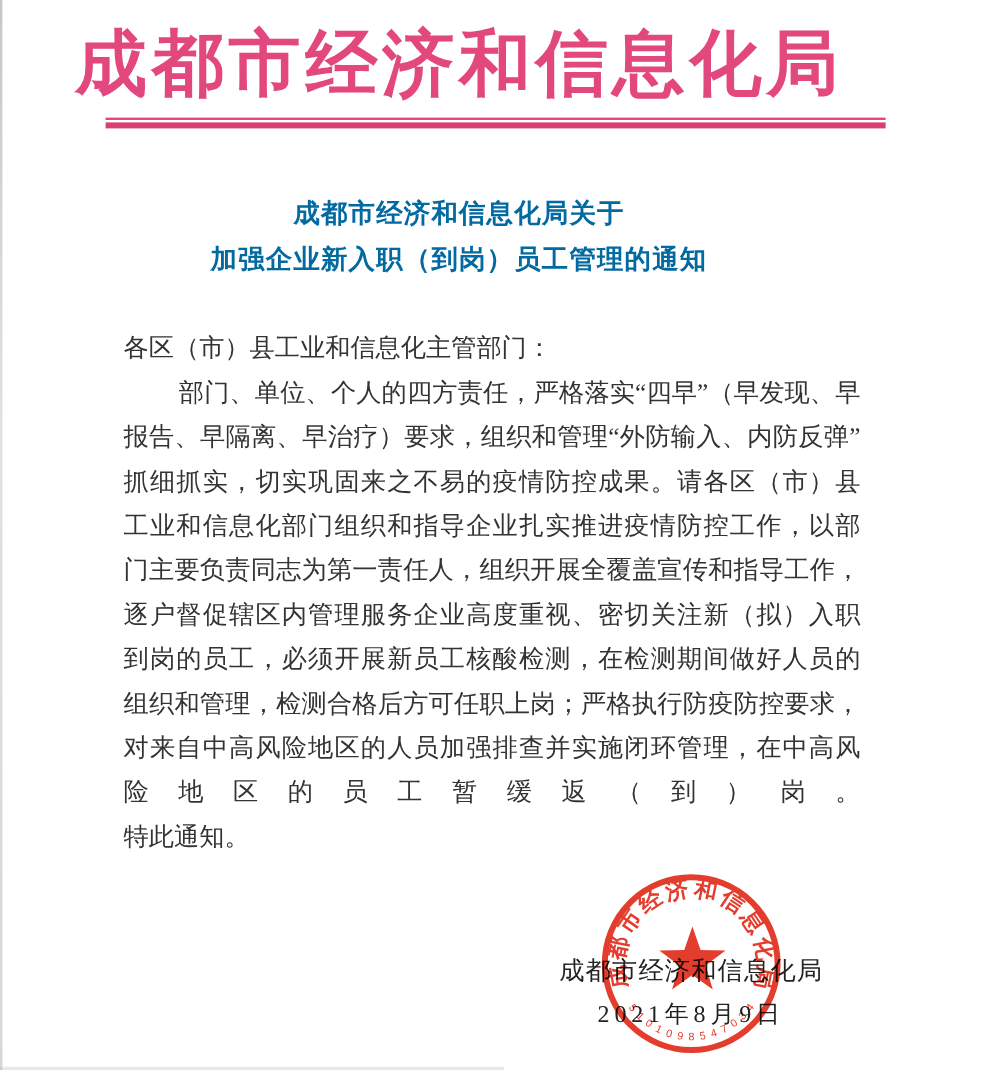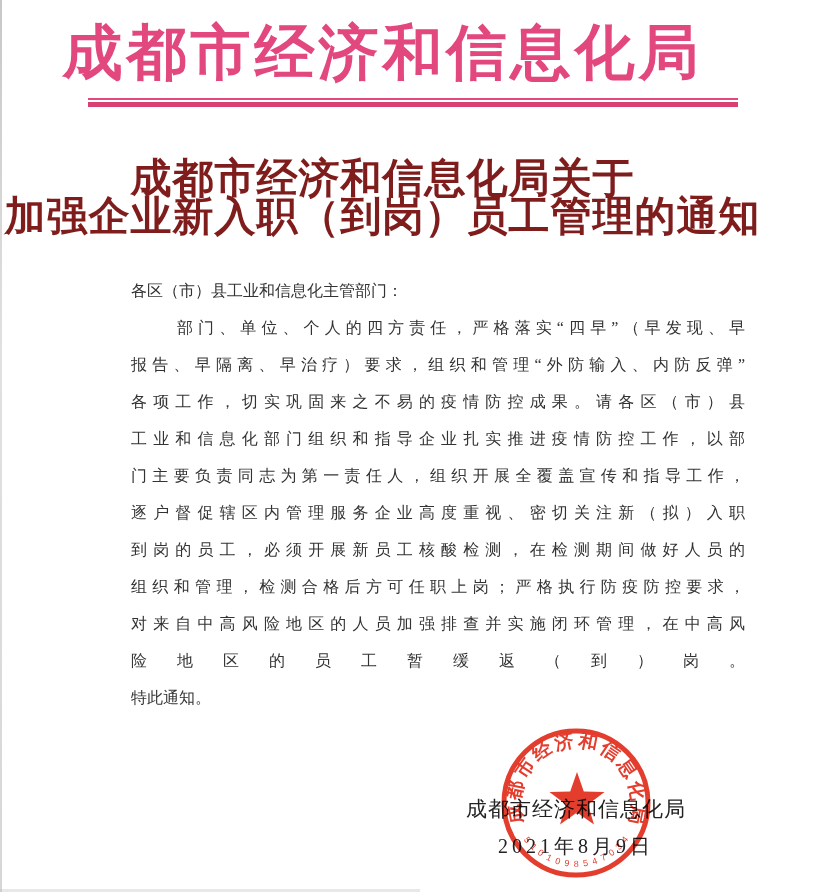--- a/index.html
+++ b/index.html
@@ -34,32 +34,31 @@
   .masthead-rule {
     position: absolute; top: 98px; left: 88px; width: 650px;
     height: 2px;
     border-top: 2px solid #e2477d;
     border-bottom: 5px solid #d94072;
   }
   
   .doc-title {
     position: absolute; top: 159px; left: 0; width: 100%;
     text-align: center;
-    color: #7f1d1d;
+    color: #0369a1;
     font-weight: 700;
-    font-size: 41px;
+    font-size: 22px;
     line-height: 38px;
     letter-spacing: 1px;
   }
   
   .body-block {
     position: absolute; top: 272px; left: 103px; width: 614px;
     color: #333333;
-    font-size: 16px;
-    margin-left: 28px;
+    font-size: 21px;
   }
   .body-line {
     height: 37px; line-height: 37px;
     text-align: justify;
     text-align-last: justify;
     white-space: nowrap;
   }
   .body-line:nth-child(1),
   .body-line:nth-child(12),
   .body-line:nth-child(13) {
@@ -110,21 +109,21 @@
 
   <div class="doc-title">
     <div>成都市经济和信息化局关于</div>
     <div>加强企业新入职（到岗）员工管理的通知</div>
   </div>
 
   <div class="body-block">
     <div class="body-line">各区（市）县工业和信息化主管部门：</div>
     <div class="body-line">部门、单位、个人的四方责任，严格落实“四早”（早发现、早</div>
     <div class="body-line">报告、早隔离、早治疗）要求，组织和管理“外防输入、内防反弹”</div>
-    <div class="body-line">各项工作，切实巩固来之不易的疫情防控成果。请各区（市）县</div>
+    <div class="body-line">抓细抓实，切实巩固来之不易的疫情防控成果。请各区（市）县</div>
     <div class="body-line">工业和信息化部门组织和指导企业扎实推进疫情防控工作，以部</div>
     <div class="body-line">门主要负责同志为第一责任人，组织开展全覆盖宣传和指导工作，</div>
     <div class="body-line">逐户督促辖区内管理服务企业高度重视、密切关注新（拟）入职</div>
     <div class="body-line">到岗的员工，必须开展新员工核酸检测，在检测期间做好人员的</div>
     <div class="body-line">组织和管理，检测合格后方可任职上岗；严格执行防疫防控要求，</div>
     <div class="body-line">对来自中高风险地区的人员加强排查并实施闭环管理，在中高风</div>
     <div class="body-line">险地区的员工暂缓返（到）岗。</div>
     <div class="body-line">特此通知。</div>
   </div>
 

